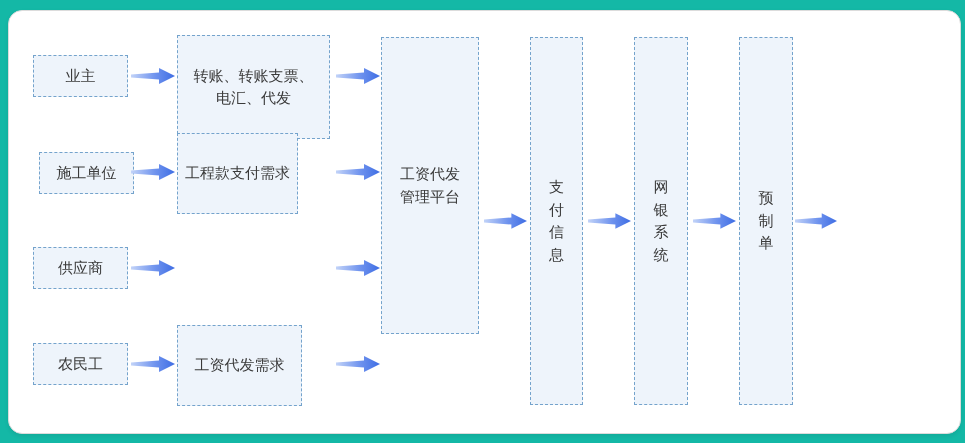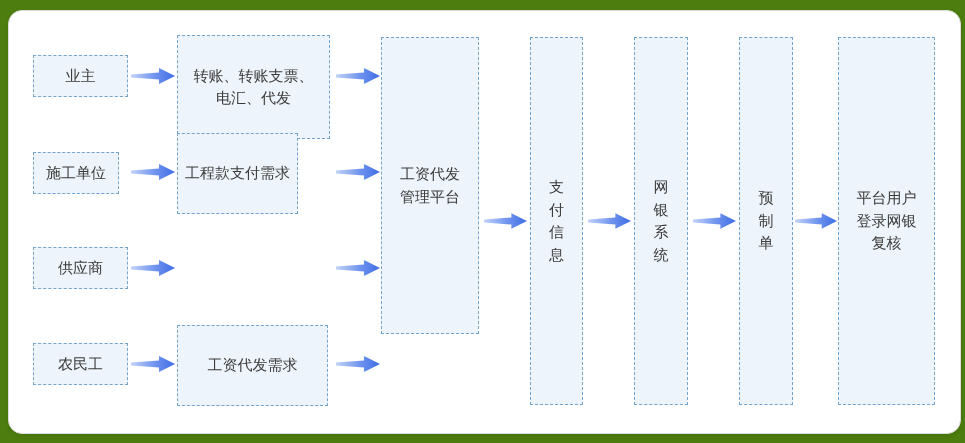--- a/index.html
+++ b/index.html
@@ -5,21 +5,21 @@
   html, body {
     margin: 0;
     padding: 0;
     background: #ffffff;
     font-family: "Liberation Sans", "DejaVu Sans", sans-serif;
   }
   .canvas {
     position: relative;
     width: 965px;
     height: 443px;
-    background: #4d7c0f;
+    background: #14b8a6;
     overflow: hidden;
   }
   .panel {
     position: absolute;
     left: 8px;
     top: 10px;
     width: 951px;
     height: 422px;
     background: #ffffff;
     border: 1px solid #dcdcdc;
@@ -63,38 +63,38 @@
         <stop offset="0" stop-color="#c2d3f8"></stop>
         <stop offset="0.55" stop-color="#6f93ee"></stop>
         <stop offset="1" stop-color="#3e6de4"></stop>
       </linearGradient>
     </defs>
   </svg>
 
   <div class="node" style="left:33px;top:55px;width:95px;height:42px">
     <span>业主</span>
   </div>
-  <div class="node" style="left:33px;top:152px;width:86px;height:42px">
+  <div class="node" style="left:39px;top:152px;width:95px;height:42px">
     <span>施工单位</span>
   </div>
   <div class="node" style="left:33px;top:343px;width:95px;height:42px">
     <span>农民工</span>
   </div>
   <div class="node" style="left:33px;top:247px;width:95px;height:42px">
     <span>供应商</span>
   </div>
 
   <div class="node" style="left:177px;top:35px;width:153px;height:104px">
     <span>转账、转账支票、
 电汇、代发</span>
   </div>
   <div class="node" style="left:177px;top:133px;width:121px;height:81px">
     <span>工程款支付需求</span>
   </div>
-  <div class="node" style="left:177px;top:325px;width:151px;height:81px">
+  <div class="node" style="left:177px;top:325px;width:125px;height:81px">
     <span>工资代发需求</span>
   </div>
 
   <div class="node" style="left:381px;top:37px;width:98px;height:297px">
     <span>工资代发
 管理平台</span>
   </div>
 
   <div class="node" style="left:530px;top:37px;width:53px;height:368px">
     <span>支
@@ -105,25 +105,20 @@
   <div class="node" style="left:634px;top:37px;width:54px;height:368px">
     <span>网
 银
 系
 统</span>
   </div>
   <div class="node" style="left:739px;top:37px;width:54px;height:368px">
     <span>预
 制
 单</span>
-  </div>
-  <div class="node" style="left:838px;top:37px;width:97px;height:368px">
-    <span>平台用户
-登录网银
-复核</span>
   </div>
 
   <svg class="arrow" style="left:131px;top:68px;width:44px;height:16px" viewBox="0 0 44 16">
     <polygon points="0,6.4 28,4.4 28,0 44,8 28,16 28,11.6 0,9.6" fill="url(#arrowGrad)"></polygon>
   </svg>
   <svg class="arrow" style="left:131px;top:164px;width:44px;height:16px" viewBox="0 0 44 16">
     <polygon points="0,6.4 28,4.4 28,0 44,8 28,16 28,11.6 0,9.6" fill="url(#arrowGrad)"></polygon>
   </svg>
   <svg class="arrow" style="left:131px;top:260px;width:44px;height:16px" viewBox="0 0 44 16">
     <polygon points="0,6.4 28,4.4 28,0 44,8 28,16 28,11.6 0,9.6" fill="url(#arrowGrad)"></polygon>

